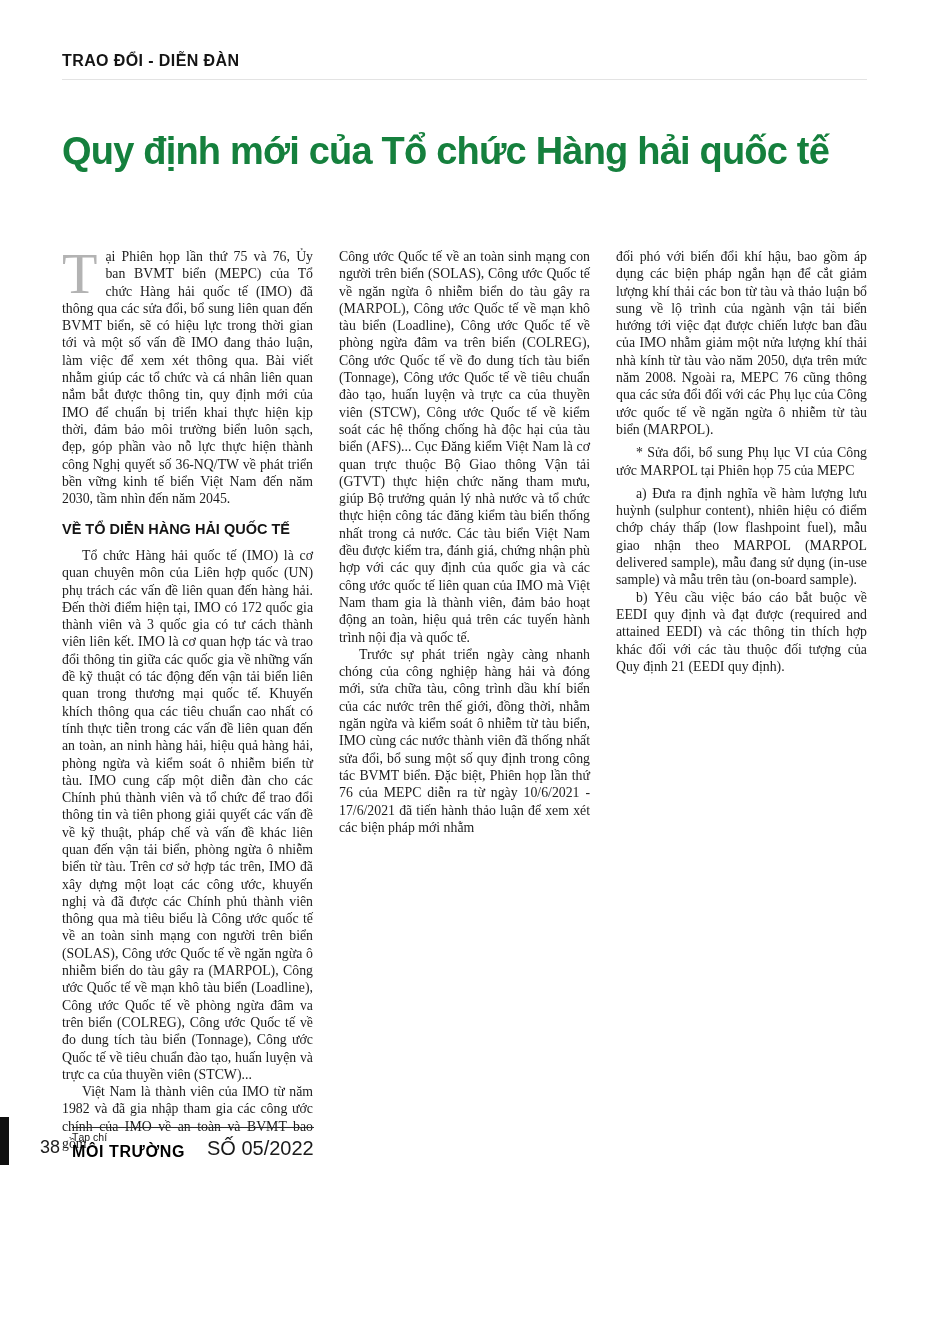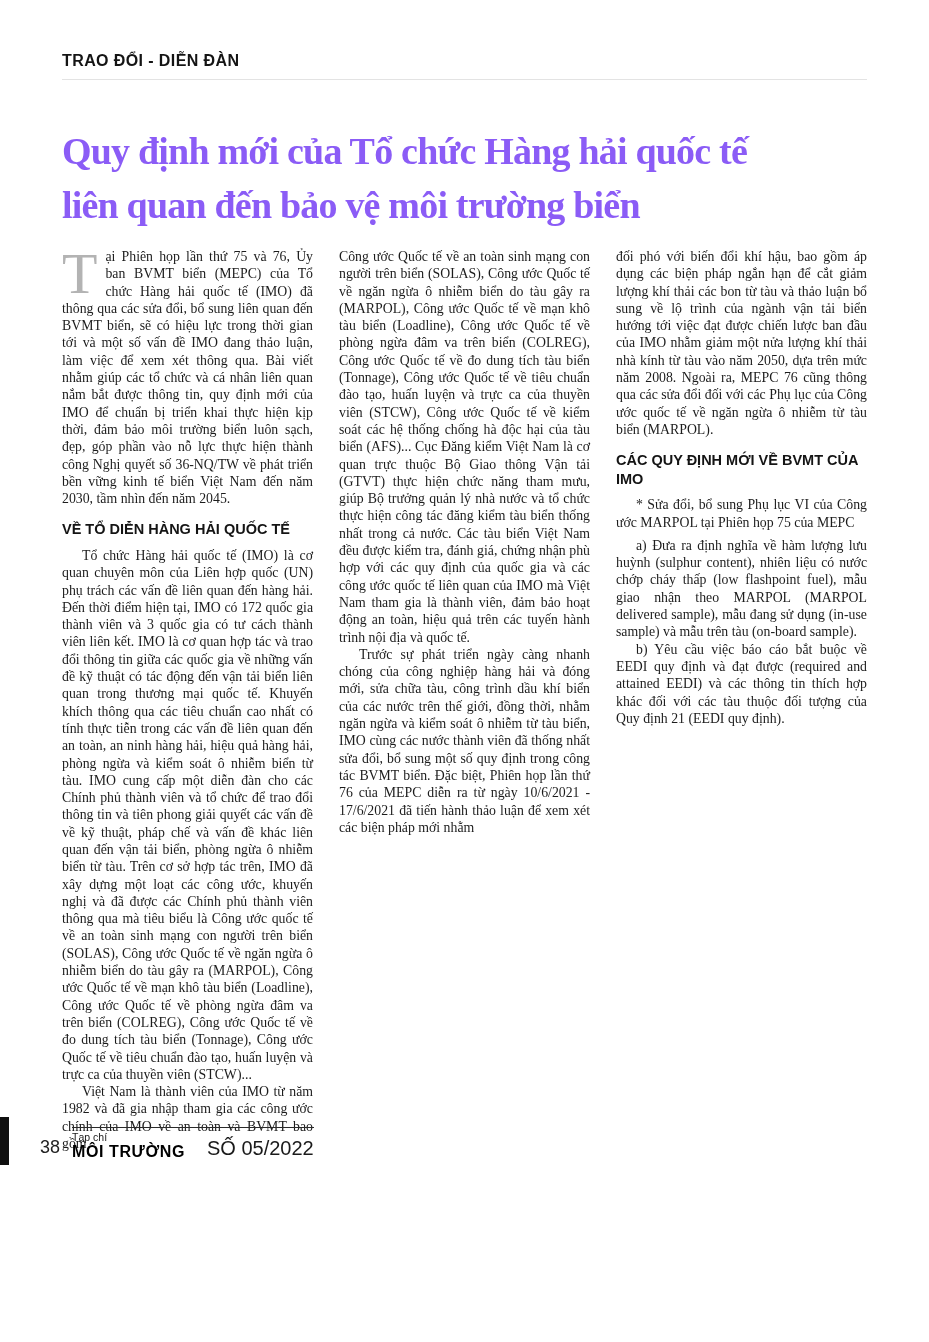--- a/index.html
+++ b/index.html
@@ -20,26 +20,26 @@
     font-weight: bold;
     font-size: 16px;
     letter-spacing: 0.4px;
     color: #141414;
     padding-bottom: 9px;
     border-bottom: 1px solid #e3e3e3;
   }
   .title {
     position: absolute;
     top: 124px; left: 62px; right: 40px;
-    font-family: Liberation Serif, serif;
+    font-family: Liberation Sans, sans-serif;
     font-weight: 700;
     font-size: 38px;
     line-height: 54px;
     letter-spacing: -0.8px;
-    color: #8b5cf6;
+    color: #15803d;
   }
   .title .tline { white-space: nowrap; }
   .columns {
     position: absolute;
     top: 248px; left: 62px; right: 62px;
     height: 1016px;
     display: flex;
     gap: 26px;
     overflow: hidden;
   }
@@ -128,42 +128,40 @@
 </style>
 </head>
 <body>
 
 <div class="page">
 
   <div class="masthead">TRAO ĐỔI - DIỄN ĐÀN</div>
 
   <div class="title">
     <div class="tline">Quy định mới của Tổ chức Hàng hải quốc tế</div>
-    <div class="tline">liên quan đến bảo vệ môi trường biển</div>
   </div>
 
   <div class="columns">
 
     <div class="col">
       <p class="no-indent"><span class="dropcap">T</span><span>ại Phiên họp lần thứ 75 và 76, Ủy ban BVMT biển (MEPC) của Tổ chức Hàng hải quốc tế (IMO) đã thông qua các sửa đổi, bổ sung liên quan đến BVMT biển, sẽ có hiệu lực trong thời gian tới và một số vấn đề IMO đang thảo luận, làm việc để xem xét thông qua. Bài viết nhằm giúp các tổ chức và cá nhân liên quan nắm bắt được thông tin, quy định mới của IMO để chuẩn bị triển khai thực hiện kịp thời, đảm bảo môi trường biển luôn sạch, đẹp, góp phần vào nỗ lực thực hiện thành công Nghị quyết số 36-NQ/TW về phát triển bền vững kinh tế biển Việt Nam đến năm 2030, tầm nhìn đến năm 2045.</span></p>
       <div class="col-heading">VỀ TỔ DIỄN HÀNG HẢI QUỐC TẾ</div>
       <p>Tổ chức Hàng hải quốc tế (IMO) là cơ quan chuyên môn của Liên hợp quốc (UN) phụ trách các vấn đề liên quan đến hàng hải. Đến thời điểm hiện tại, IMO có 172 quốc gia thành viên và 3 quốc gia có tư cách thành viên liên kết. IMO là cơ quan hợp tác và trao đổi thông tin giữa các quốc gia về những vấn đề kỹ thuật có tác động đến vận tải biển liên quan trong thương mại quốc tế. Khuyến khích thông qua các tiêu chuẩn cao nhất có tính thực tiễn trong các vấn đề liên quan đến an toàn, an ninh hàng hải, hiệu quả hàng hải, phòng ngừa và kiểm soát ô nhiễm biển từ tàu. IMO cung cấp một diễn đàn cho các Chính phủ thành viên và tổ chức để trao đổi thông tin và tiên phong giải quyết các vấn đề về kỹ thuật, pháp chế và vấn đề khác liên quan đến vận tải biển, phòng ngừa ô nhiễm biển từ tàu. Trên cơ sở hợp tác trên, IMO đã xây dựng một loạt các công ước, khuyến nghị và đã được các Chính phủ thành viên thông qua mà tiêu biểu là Công ước quốc tế về an toàn sinh mạng con người trên biển (SOLAS), Công ước Quốc tế về ngăn ngừa ô nhiễm biển do tàu gây ra (MARPOL), Công ước Quốc tế về mạn khô tàu biển (Loadline), Công ước Quốc tế về phòng ngừa đâm va trên biển (COLREG), Công ước Quốc tế về đo dung tích tàu biển (Tonnage), Công ước Quốc tế về tiêu chuẩn đào tạo, huấn luyện và trực ca của thuyền viên (STCW)...</p>
       <p>Việt Nam là thành viên của IMO từ năm 1982 và đã gia nhập tham gia các công ước chính của IMO về an toàn và BVMT bao gồm</p>
     </div>
 
     <div class="col">
       <p class="no-indent">Công ước Quốc tế về an toàn sinh mạng con người trên biển (SOLAS), Công ước Quốc tế về ngăn ngừa ô nhiễm biển do tàu gây ra (MARPOL), Công ước Quốc tế về mạn khô tàu biển (Loadline), Công ước Quốc tế về phòng ngừa đâm va trên biển (COLREG), Công ước Quốc tế về đo dung tích tàu biển (Tonnage), Công ước Quốc tế về tiêu chuẩn đào tạo, huấn luyện và trực ca của thuyền viên (STCW), Công ước Quốc tế về kiểm soát các hệ thống chống hà độc hại của tàu biển (AFS)... Cục Đăng kiểm Việt Nam là cơ quan trực thuộc Bộ Giao thông Vận tải (GTVT) thực hiện chức năng tham mưu, giúp Bộ trưởng quản lý nhà nước và tổ chức thực hiện công tác đăng kiểm tàu biển thống nhất trong cả nước. Các tàu biển Việt Nam đều được kiểm tra, đánh giá, chứng nhận phù hợp với các quy định của quốc gia và các công ước quốc tế liên quan của IMO mà Việt Nam tham gia là thành viên, đảm bảo hoạt động an toàn, hiệu quả trên các tuyến hành trình nội địa và quốc tế.</p>
       <p>Trước sự phát triển ngày càng nhanh chóng của công nghiệp hàng hải và đóng mới, sửa chữa tàu, công trình dầu khí biển của các nước trên thế giới, đồng thời, nhằm ngăn ngừa và kiểm soát ô nhiễm từ tàu biển, IMO cùng các nước thành viên đã thống nhất sửa đổi, bổ sung một số quy định trong công tác BVMT biển. Đặc biệt, Phiên họp lần thứ 76 của MEPC diễn ra từ ngày 10/6/2021 - 17/6/2021 đã tiến hành thảo luận để xem xét các biện pháp mới nhằm</p>
     </div>
 
     <div class="col">
       <p class="no-indent">đối phó với biến đổi khí hậu, bao gồm áp dụng các biện pháp ngắn hạn để cắt giảm lượng khí thải các bon từ tàu và thảo luận bổ sung về lộ trình của ngành vận tải biển hướng tới việc đạt được chiến lược ban đầu của IMO nhằm giảm một nửa lượng khí thải nhà kính từ tàu vào năm 2050, dựa trên mức năm 2008. Ngoài ra, MEPC 76 cũng thông qua các sửa đổi đối với các Phụ lục của Công ước quốc tế về ngăn ngừa ô nhiễm từ tàu biển (MARPOL).</p>
-      <div class="col-heading">CÁC QUY ĐỊNH MỚI VỀ BVMT CỦA IMO</div>
       <p class="note">* Sửa đổi, bổ sung Phụ lục VI của Công ước MARPOL tại Phiên họp 75 của MEPC</p>
-      <p>a) Đưa ra định nghĩa về hàm lượng lưu huỳnh (sulphur content), nhiên liệu có nước chớp cháy thấp (low flashpoint fuel), mẫu giao nhận theo MARPOL (MARPOL delivered sample), mẫu đang sử dụng (in-use sample) và mẫu trên tàu (on-board sample).</p>
+      <p>a) Đưa ra định nghĩa về hàm lượng lưu huỳnh (sulphur content), nhiên hiệu có điểm chớp cháy thấp (low flashpoint fuel), mẫu giao nhận theo MARPOL (MARPOL delivered sample), mẫu đang sử dụng (in-use sample) và mẫu trên tàu (on-board sample).</p>
       <p>b) Yêu cầu việc báo cáo bắt buộc về EEDI quy định và đạt được (required and attained EEDI) và các thông tin thích hợp khác đối với các tàu thuộc đối tượng của Quy định 21 (EEDI quy định).</p>
     </div>
 
   </div>
 
   <div class="footer">
     <div class="edge-mark"></div>
     <span class="page-num">38</span>
     <div class="brand-block">
       <div class="brand-left">

